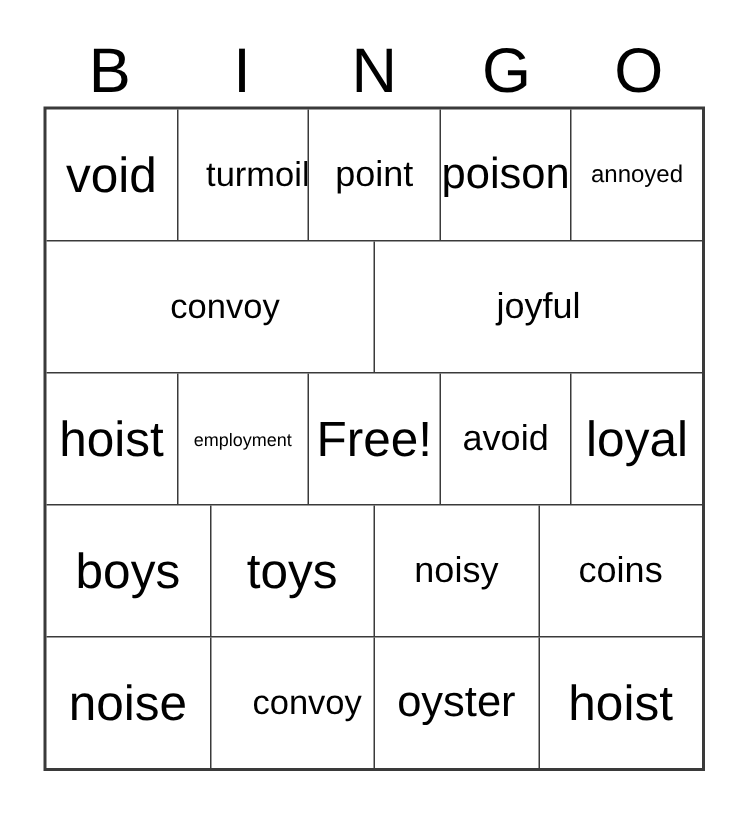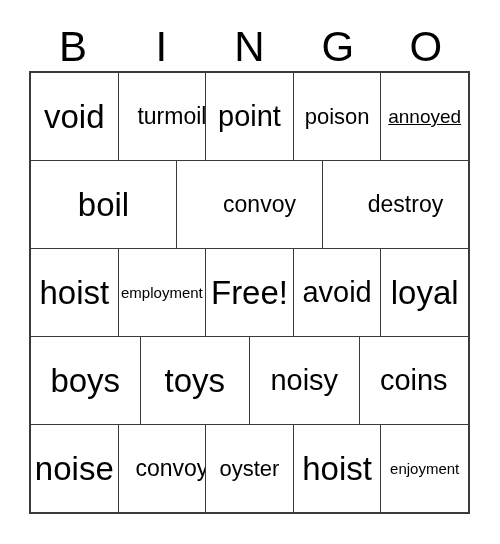--- a/index.html
+++ b/index.html
@@ -77,25 +77,25 @@
     border-right: none;
   }
   .cell-text {
     white-space: nowrap;
     line-height: 1;
     color: #000000;
     display: block;
   }
   
   .fs-xxl { font-size: 33px; }
-  .fs-xl  { font-size: 29px; }
-  .fs-l   { font-size: 22px; }
+  .fs-xl  { font-size: 24px; }
+  .fs-l   { font-size: 29px; }
   .fs-m   { font-size: 23px; margin-left: 20px; }
-  .fs-s   { font-size: 19px; text-decoration: underline; }
-  .fs-xs  { font-size: 15px; }
+  .fs-s   { font-size: 16px; }
+  .fs-xs  { font-size: 12px; }
 </style>
 </head>
 <body>
 
 <div id="card">
 
   <div id="header-row">
     <div class="header-letter">B</div>
     <div class="header-letter">I</div>
     <div class="header-letter">N</div>
@@ -118,27 +118,24 @@
       <div class="cell">
           <span class="cell-text fs-l">poison</span>
         </div>
       <div class="cell">
           <span class="cell-text fs-s">annoyed</span>
         </div>
     </div>
 
     <div class="grid-row">
       <div class="cell">
-          <span class="cell-text fs-xxl">boil</span>
-        </div>
-      <div class="cell">
           <span class="cell-text fs-m">convoy</span>
         </div>
       <div class="cell">
-          <span class="cell-text fs-m">destroy</span>
+          <span class="cell-text fs-xl">joyful</span>
         </div>
     </div>
 
     <div class="grid-row">
       <div class="cell">
           <span class="cell-text fs-xxl">hoist</span>
         </div>
       <div class="cell">
           <span class="cell-text fs-xs">employment</span>
         </div>
@@ -174,19 +171,16 @@
         </div>
       <div class="cell">
           <span class="cell-text fs-m">convoy</span>
         </div>
       <div class="cell">
           <span class="cell-text fs-l">oyster</span>
         </div>
       <div class="cell">
           <span class="cell-text fs-xxl">hoist</span>
         </div>
-      <div class="cell">
-          <span class="cell-text fs-xs">enjoyment</span>
-        </div>
     </div>
 
   </div>
 </div>
 
 </body></html>

